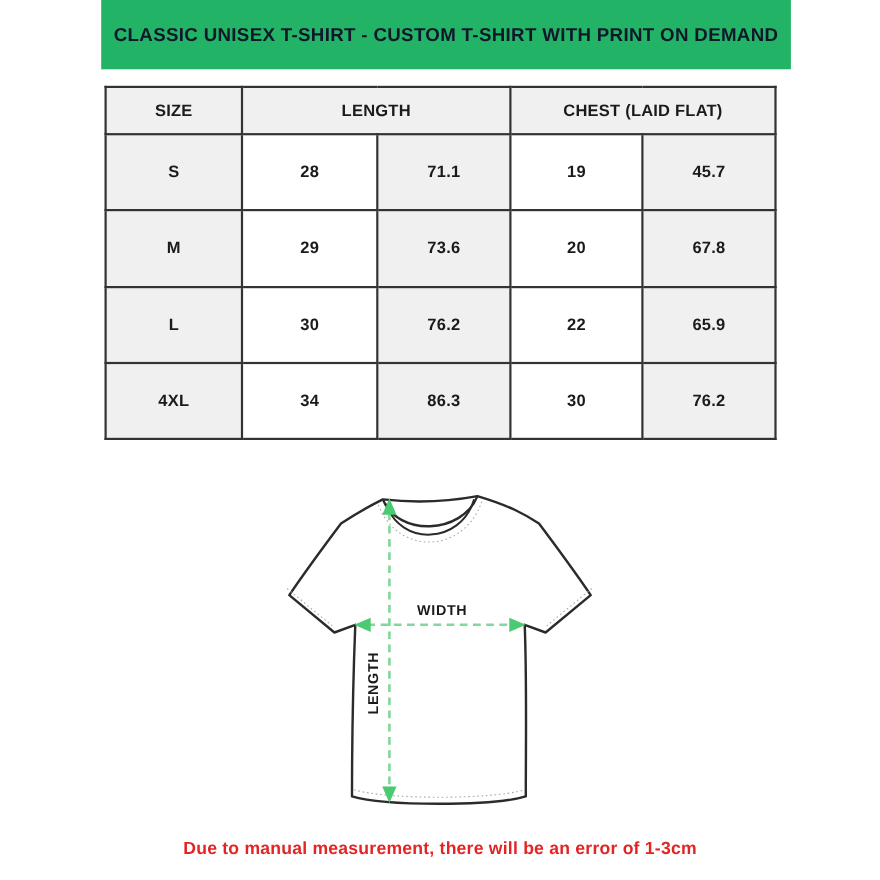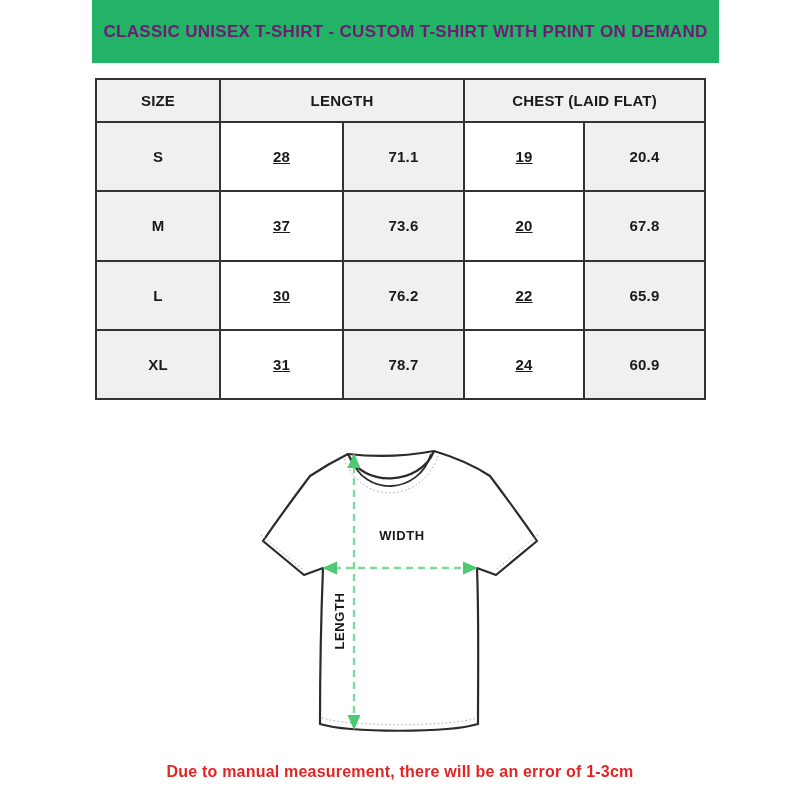--- a/index.html
+++ b/index.html
@@ -13,48 +13,48 @@
   body{background:#ffffff;font-family:"Liberation Sans","DejaVu Sans",sans-serif;}
   .canvas{position:relative;width:800px;height:800px;background:#ffffff;overflow:hidden;}
 
   
   .banner{
     position:absolute;left:92px;top:0;width:627px;height:63px;
     background:var(--banner-bg);
     display:flex;align-items:center;justify-content:center;
   }
   .banner-title{
-    color:#701a75;font-size:17px;font-weight:bold;letter-spacing:.3px;
+    color:#0f172a;font-size:17px;font-weight:bold;letter-spacing:.3px;
     text-align:center;white-space:nowrap;
   }
 
   
   .size-table{
     position:absolute;left:95px;top:78px;width:609px;height:322px;
     border-collapse:collapse;table-layout:fixed;
   }
   .size-table th,.size-table td{
     border:2px solid var(--border);
     text-align:center;vertical-align:middle;
     font-size:15px;font-weight:bold;color:var(--ink);
     letter-spacing:.2px;padding:12px;
   }
   .size-table th{height:36px;background:var(--cell-gray);}
   .size-table td{height:35px;}
   .cell-gray{background:var(--cell-gray);}
-  .cell-white{background:#ffffff;text-decoration:underline;}
+  .cell-white{background:#ffffff;}
 
   
   .diagram{position:absolute;left:240px;top:428px;width:320px;height:320px;}
   .diagram svg{display:block;width:320px;height:320px;}
   .measure-label{
     position:absolute;color:var(--ink);font-size:13px;font-weight:bold;
     letter-spacing:.6px;white-space:nowrap;
   }
-  .width-label{left:402px;top:535px;transform:translate(-50%,-50%);}
+  .width-label{left:402px;top:555px;transform:translate(-50%,-50%);}
   .length-label{left:339px;top:621px;transform:translate(-50%,-50%) rotate(-90deg);}
 
   
   .note{
     position:absolute;left:0;top:763px;width:800px;
     text-align:center;color:var(--note-red);
     font-size:16px;font-weight:bold;letter-spacing:.2px;
   }
 </style>
 </head>
@@ -80,42 +80,42 @@
         <th colspan="2">LENGTH</th>
         <th colspan="2">CHEST (LAID FLAT)</th>
       </tr>
     </thead>
     <tbody>
       <tr>
         <td class="cell-gray">S</td>
         <td class="cell-white">28</td>
         <td class="cell-gray">71.1</td>
         <td class="cell-white">19</td>
-        <td class="cell-gray">20.4</td>
+        <td class="cell-gray">45.7</td>
       </tr>
       <tr>
         <td class="cell-gray">M</td>
-        <td class="cell-white">37</td>
+        <td class="cell-white">29</td>
         <td class="cell-gray">73.6</td>
         <td class="cell-white">20</td>
         <td class="cell-gray">67.8</td>
       </tr>
       <tr>
         <td class="cell-gray">L</td>
         <td class="cell-white">30</td>
         <td class="cell-gray">76.2</td>
         <td class="cell-white">22</td>
         <td class="cell-gray">65.9</td>
       </tr>
       <tr>
-        <td class="cell-gray">XL</td>
-        <td class="cell-white">31</td>
-        <td class="cell-gray">78.7</td>
-        <td class="cell-white">24</td>
-        <td class="cell-gray">60.9</td>
+        <td class="cell-gray">4XL</td>
+        <td class="cell-white">34</td>
+        <td class="cell-gray">86.3</td>
+        <td class="cell-white">30</td>
+        <td class="cell-gray">76.2</td>
       </tr>
     </tbody>
   </table>
 
   <div class="diagram">
     <svg viewBox="0 0 320 320">
 
       <path d="M108,26
            C96,32 82,40 70,48
            C55,68 36,94 23,113

